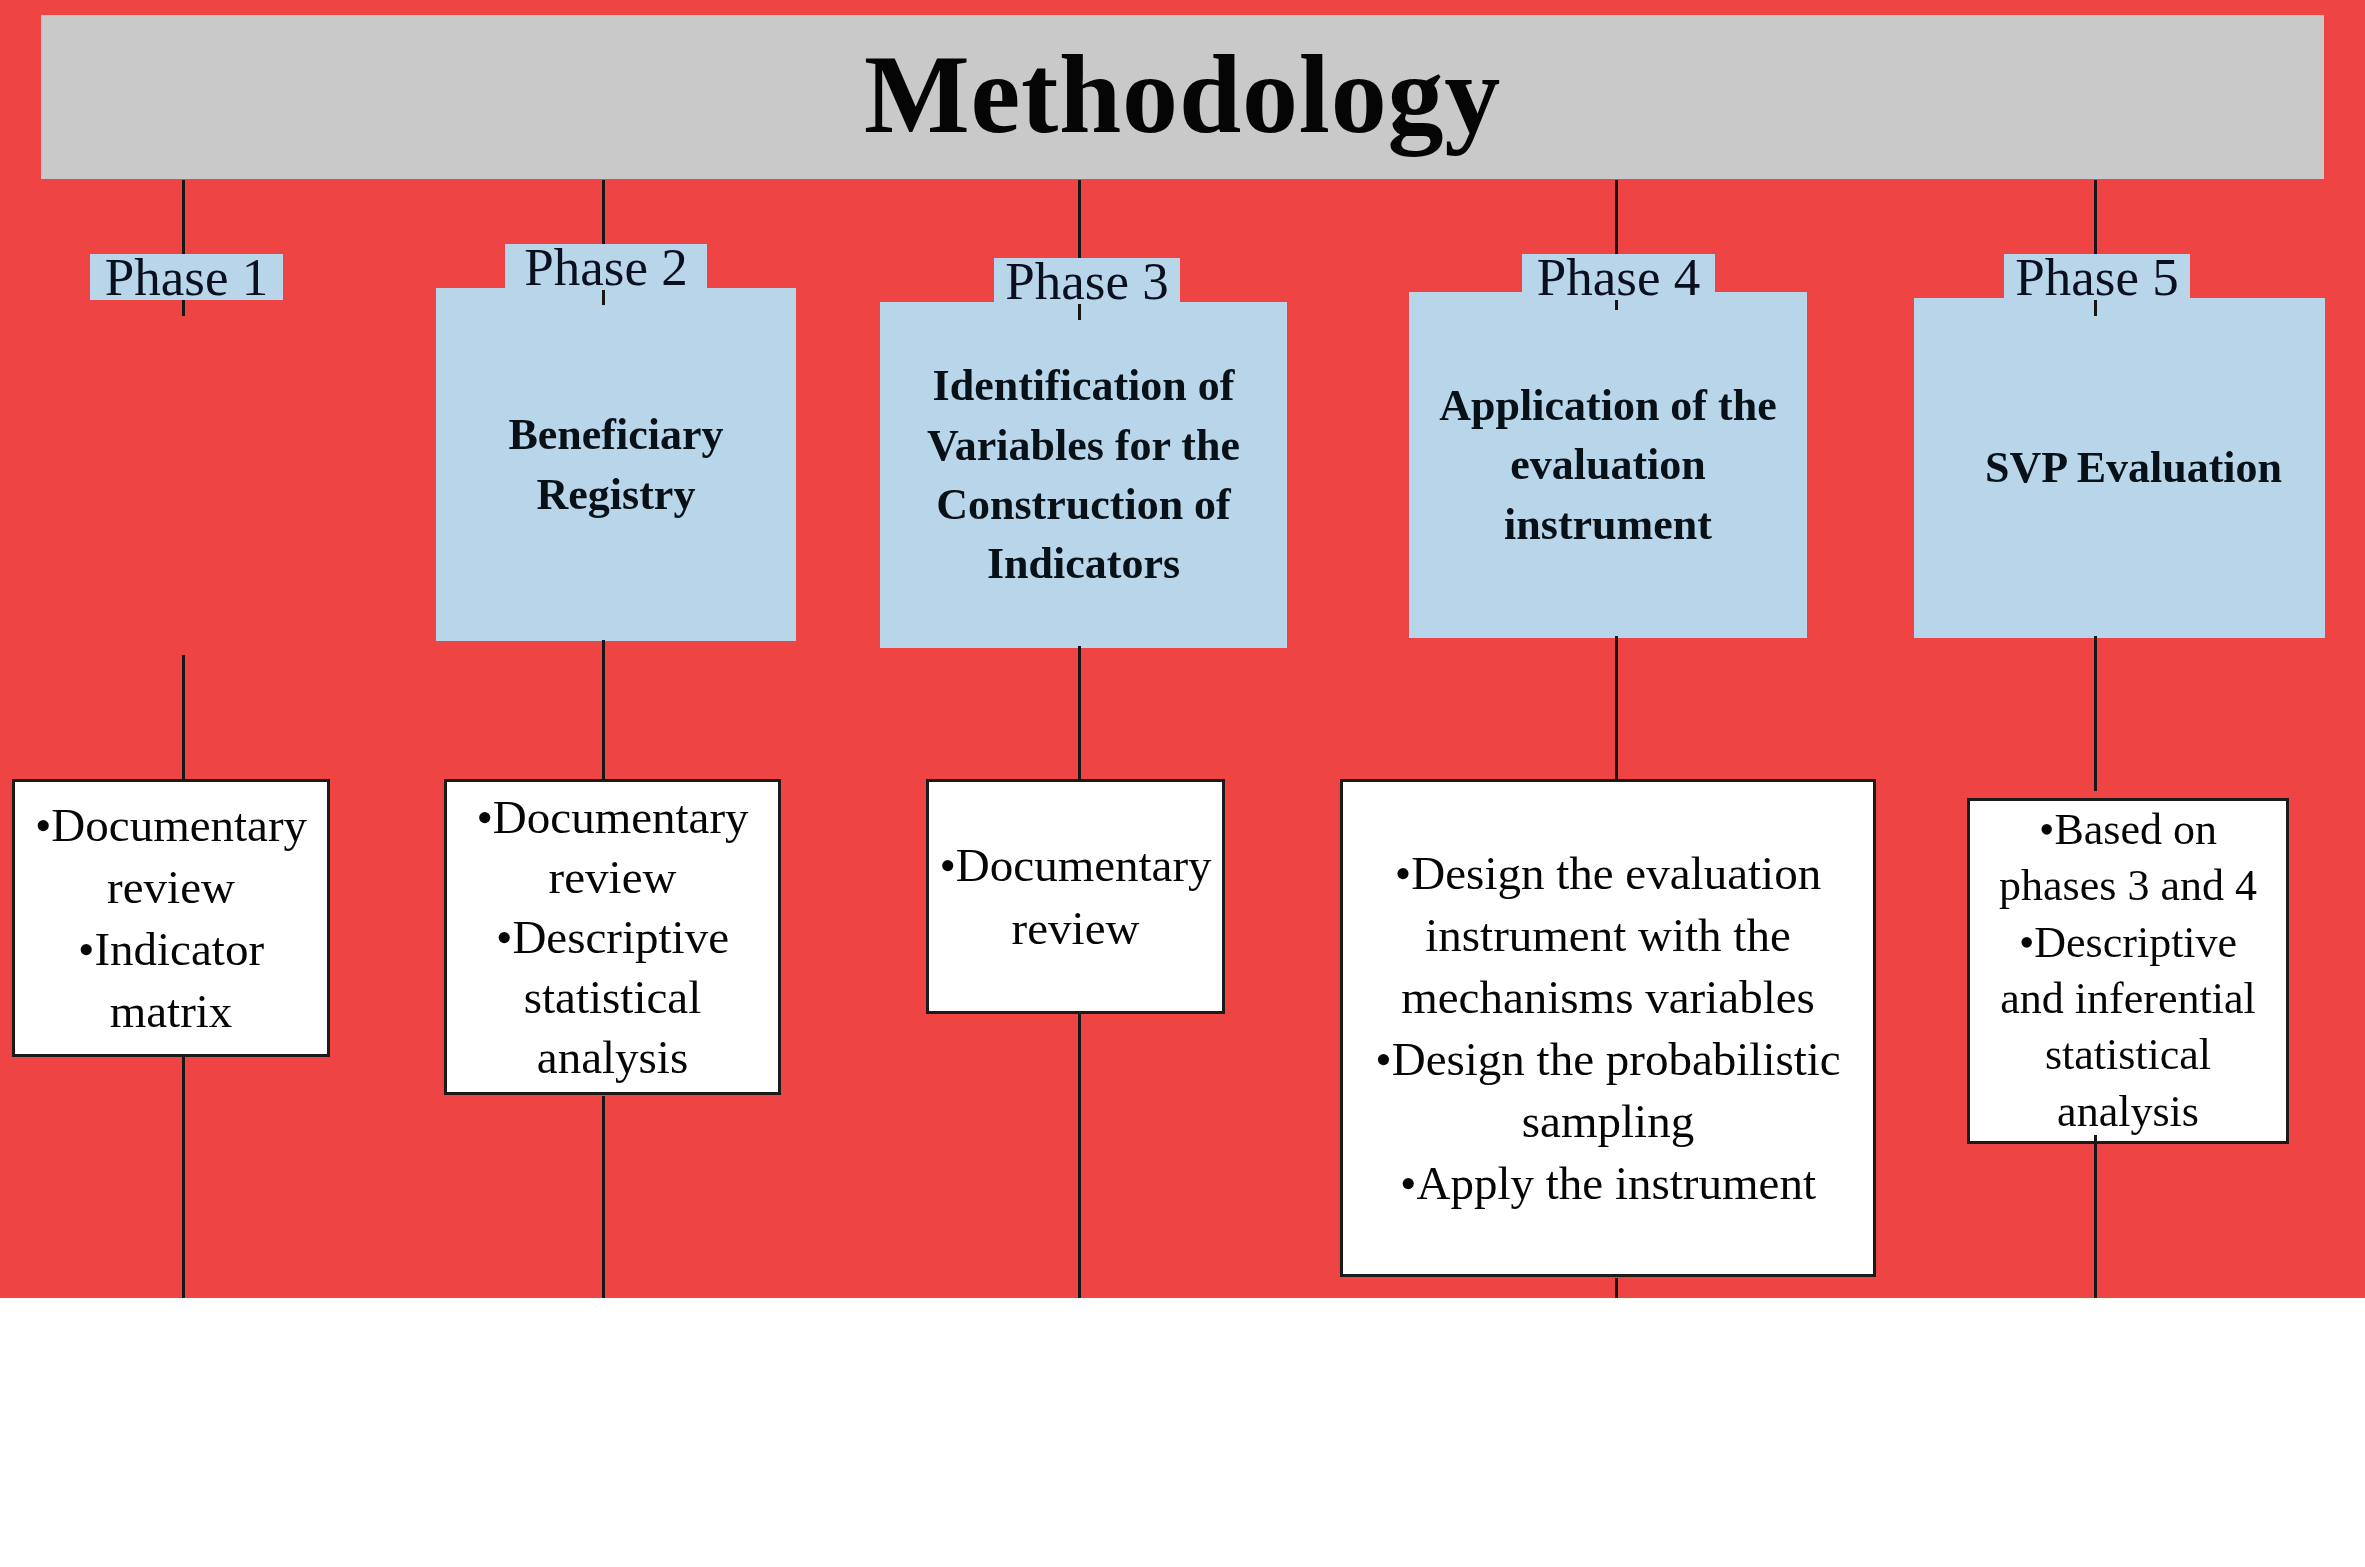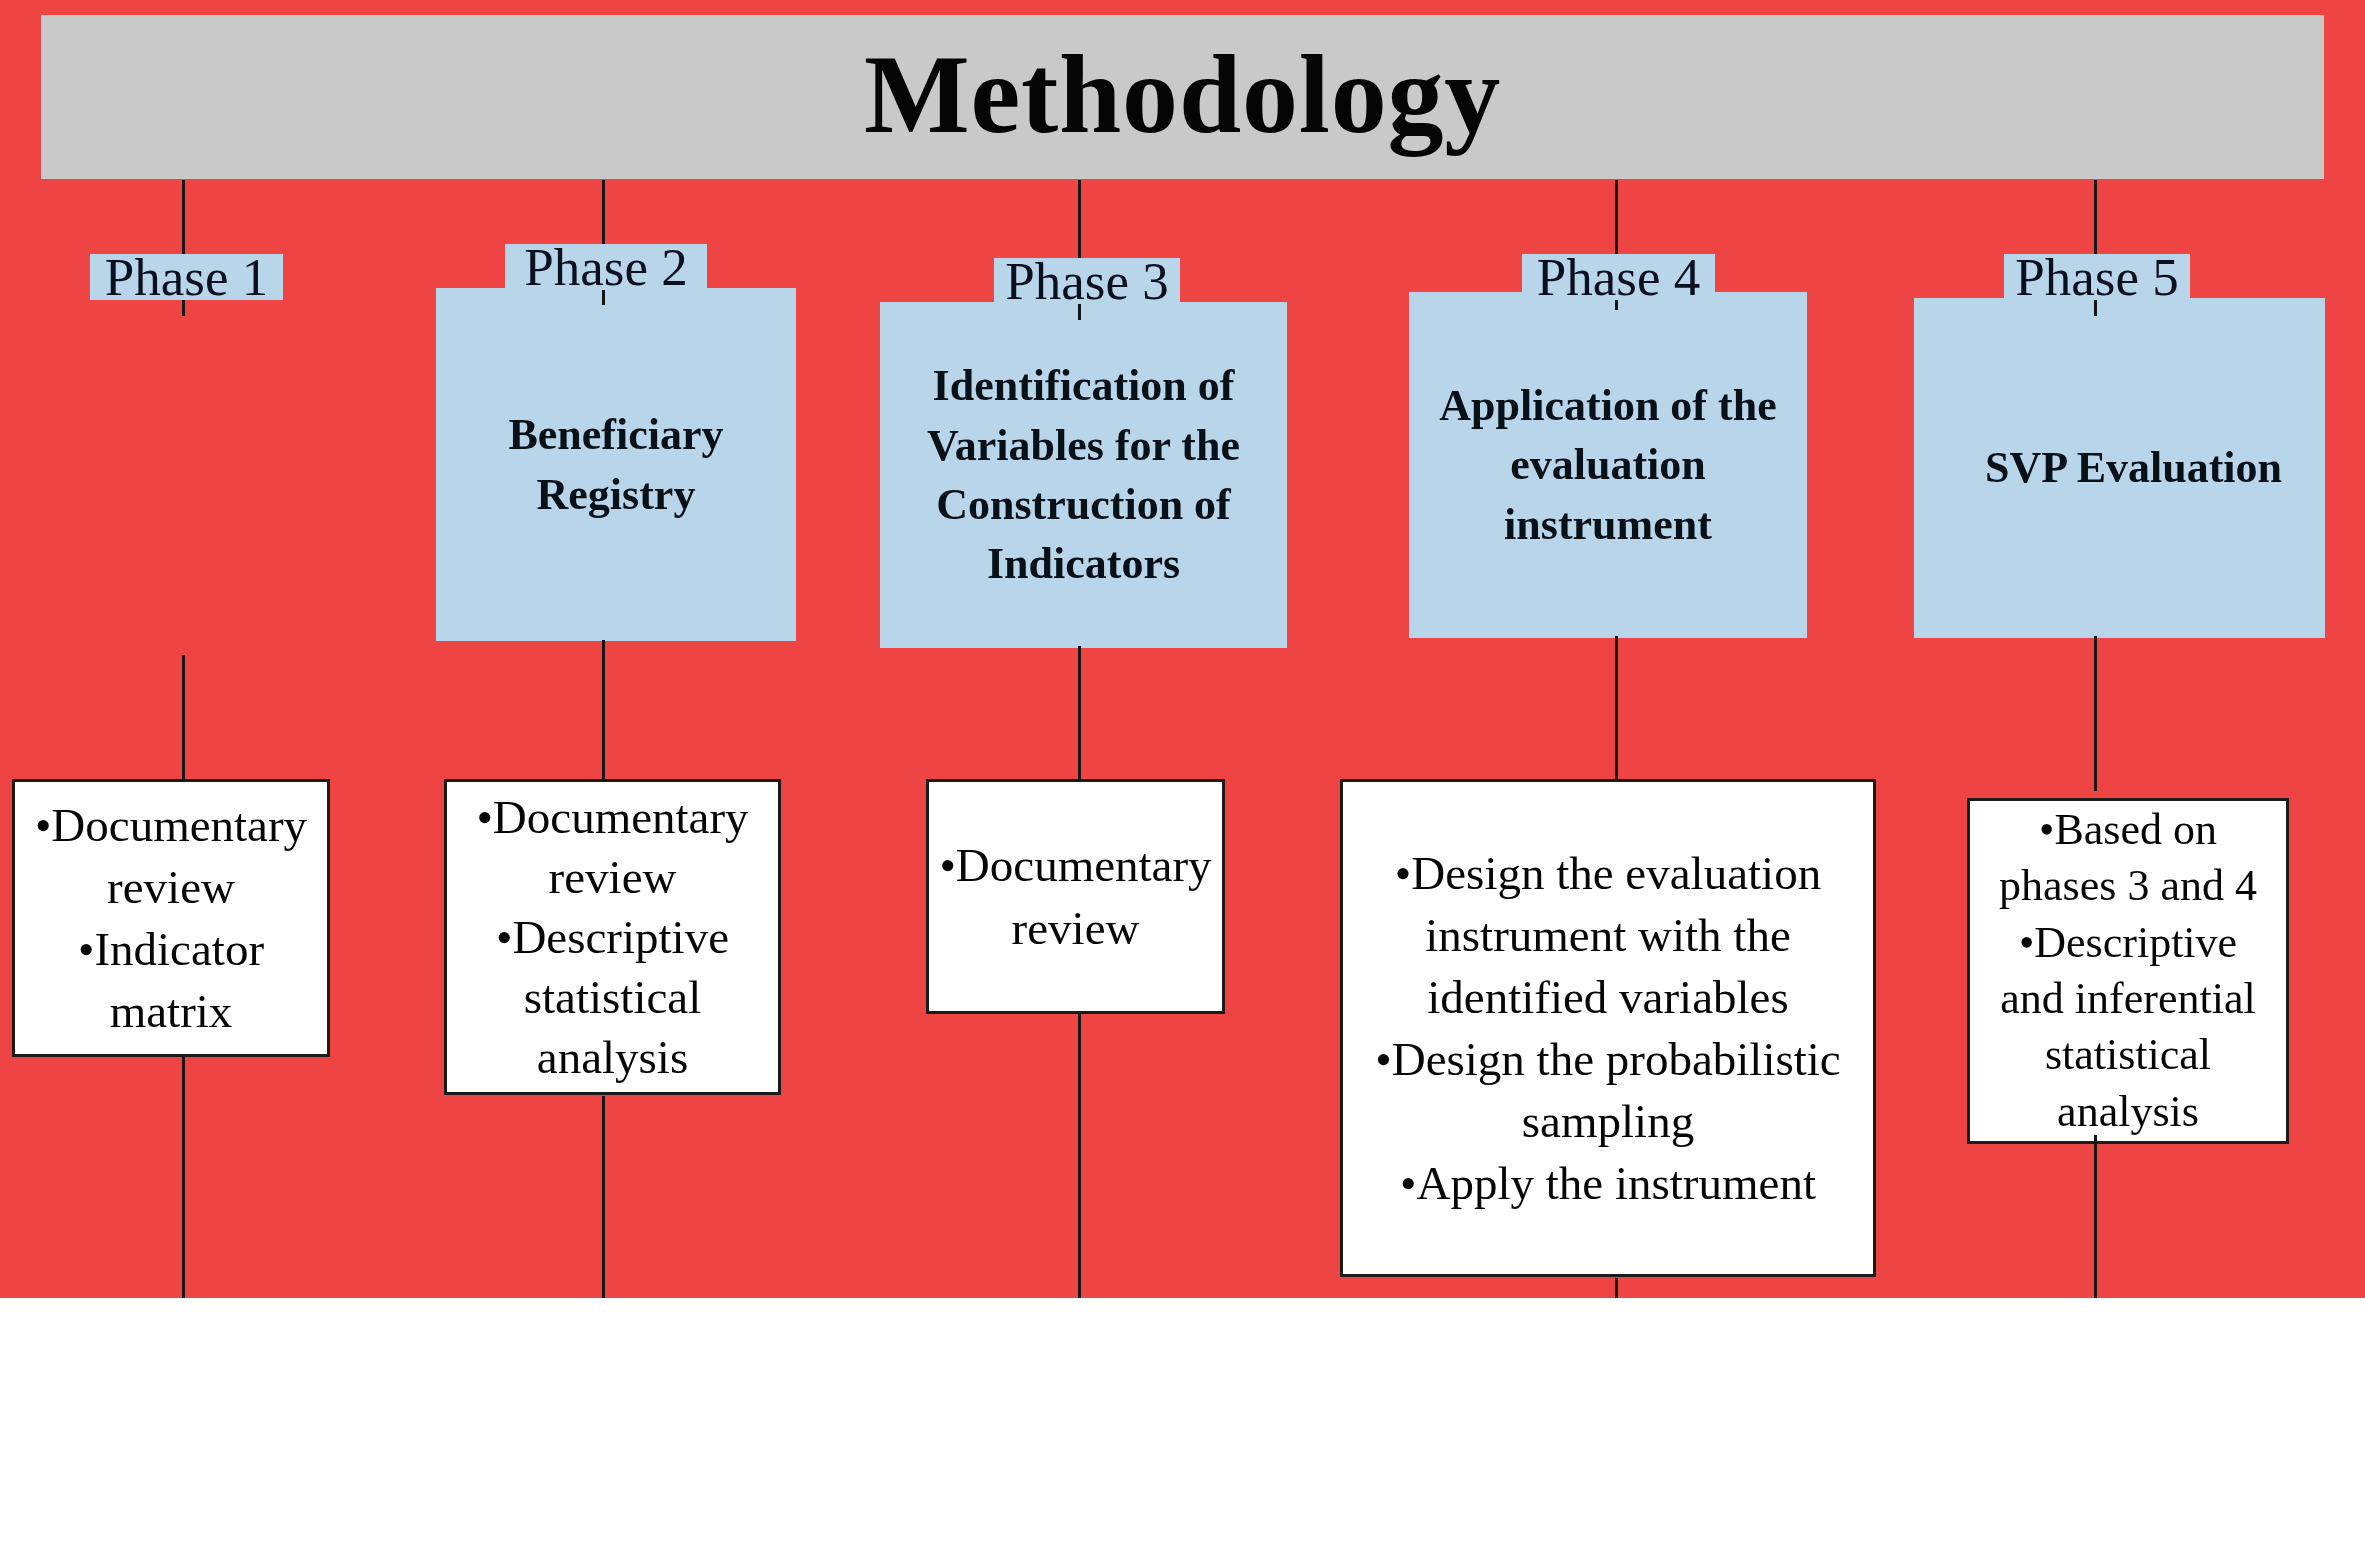--- a/index.html
+++ b/index.html
@@ -168,21 +168,21 @@
 statistical
 analysis</div>
   </div>
   <div class="detail-box w3">
     <div class="detail-text">•Documentary
 review</div>
   </div>
   <div class="detail-box w4">
     <div class="detail-text">•Design the evaluation
 instrument with the
-identified variables
+mechanisms variables
 •Design the probabilistic
 sampling
 •Apply the instrument</div>
   </div>
   <div class="detail-box w5">
     <div class="detail-text">•Based on
 phases 3 and 4
 •Descriptive
 and inferential
 statistical

